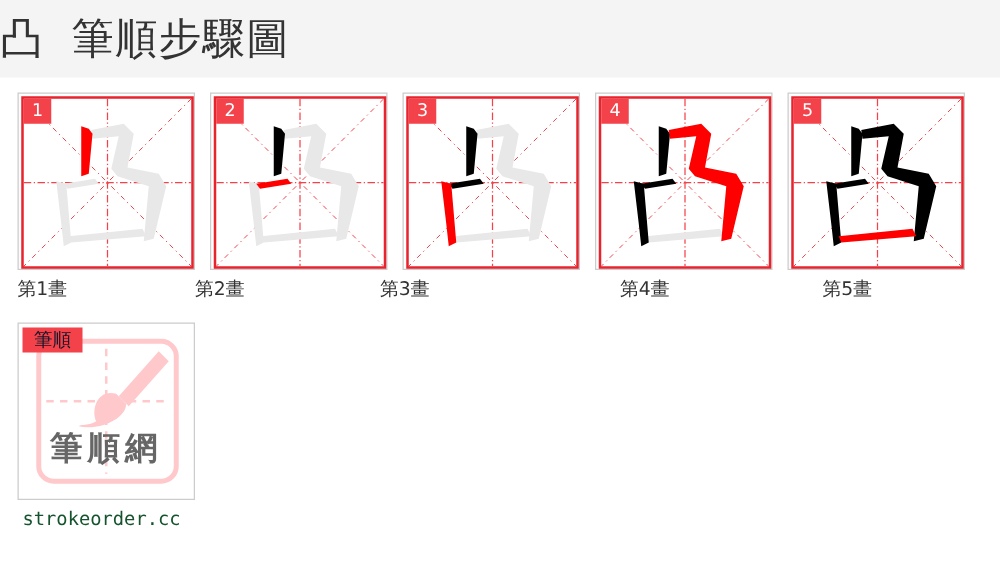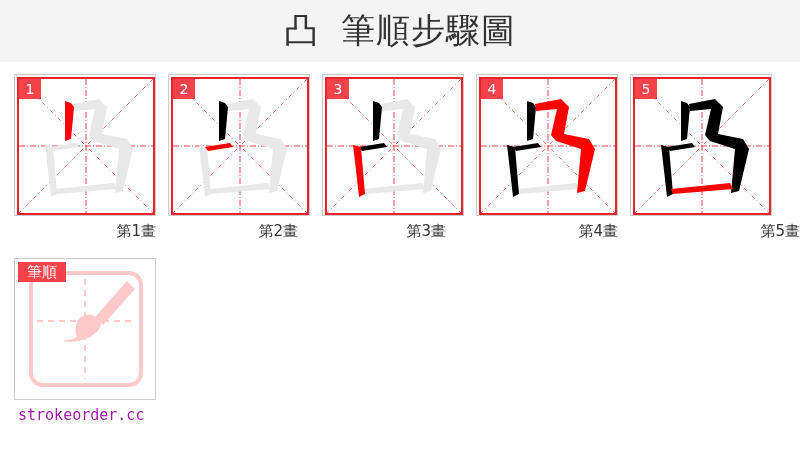--- a/index.html
+++ b/index.html
@@ -1,27 +1,27 @@
 <!DOCTYPE html>
 <html><head>
 <meta charset="utf-8">
 <style>
   body { margin:0; width:800px; height:458px; background:#fff; font-family:"DejaVu Sans", sans-serif; position:relative; overflow:hidden; }
   .header { position:absolute; left:0; top:0; width:800px; height:62px; background:#f4f4f4; }
-  .title { position:absolute; left:0; width:800px; top:8px; text-align:center; font-size:34px; color:#333; letter-spacing:1px; }
+  .title { position:absolute; left:0; width:800px; top:8px; text-align:left; font-size:34px; color:#333; letter-spacing:1px; }
   .title .ch { margin-right:22px; }
   .card { position:absolute; top:74px; width:140px; height:140px; border:1px solid #ccc; background:#fff; }
   .card .inner { position:absolute; left:2px; top:2px; width:134px; height:134px; border:2px solid #e8232e; }
   .card svg { position:absolute; left:0; top:0; }
   .num { position:absolute; left:0; top:0; width:22px; height:20px; background:#f4424a; color:#fff; font-size:14px; line-height:20px; text-align:center; }
-  .cap { position:absolute; top:222px; width:142px; text-align:right; font-size:15px; color:#333; }
+  .cap { position:absolute; top:222px; width:142px; text-align:left; font-size:15px; color:#333; }
   .logo { position:absolute; left:14px; top:258px; width:140px; height:140px; border:1px solid #ccc; background:#fff; }
-  .logo-badge { position:absolute; left:3px; top:3px; width:48px; height:20px; background:#f4424a; color:#ffffff; font-size:15px; line-height:20px; text-align:center; }
+  .logo-badge { position:absolute; left:3px; top:3px; width:48px; height:20px; background:#f4424a; color:#0f172a; font-size:15px; line-height:20px; text-align:center; }
   .logo-text { position:absolute; left:0; top:82px; width:140px; text-align:center; font-size:26px; font-weight:bold; color:#666; letter-spacing:4px; }
-  .site { position:absolute; left:18px; top:406px; font-family:"DejaVu Sans Mono", monospace; font-size:15px; color:#a21caf; }
+  .site { position:absolute; left:18px; top:406px; font-family:"DejaVu Sans Mono", monospace; font-size:15px; color:#14532d; }
 </style>
 </head>
 <body>
 
 <div class="header">
   <div class="title">
     <span class="ch">凸</span><span>筆順步驟圖</span>
   </div>
 </div>
 
@@ -102,21 +102,21 @@
       <g fill="#000">
           <use href="#s1"></use>
           <use href="#s2"></use>
           <use href="#s3"></use>
         </g>
         <use href="#s4" fill="#ff0000"></use>
       </svg>
     <div class="num">4</div>
   </div>
 </div>
-<div class="cap" style="left:476px">第4畫</div>
+<div class="cap" style="left:496px">第4畫</div>
 
 <div class="card" style="left:630px">
   <div class="inner">
     <svg width="134" height="134">
         <use href="#grid"></use>
       <g fill="#000">
           <use href="#s1"></use>
           <use href="#s2"></use>
           <use href="#s3"></use>
           <use href="#s4"></use>
@@ -130,14 +130,15 @@
 
 <div class="logo">
   <svg width="140" height="140">
     <rect x="16" y="14" width="110" height="112" rx="12" fill="none" stroke="#ffc9cc" stroke-width="4"></rect>
     <line x1="22" y1="62" x2="120" y2="62" stroke="#ffc9cc" stroke-width="2" stroke-dasharray="6,5"></line>
     <line x1="70" y1="20" x2="70" y2="120" stroke="#ffc9cc" stroke-width="2" stroke-dasharray="6,5"></line>
     <path d="M112,22 L120,30 L88,66 L80,58 Z" fill="#ffc9cc"></path>
     <path d="M78,56 C62,52 58,70 62,78 C56,82 50,80 48,82 C64,86 86,76 86,64 Z" fill="#ffc9cc"></path>
   </svg>
   <div class="logo-badge">筆順</div>
+  <div class="logo-text">筆順網</div>
 </div>
 <div class="site">strokeorder.cc</div>
 
 </body></html>

